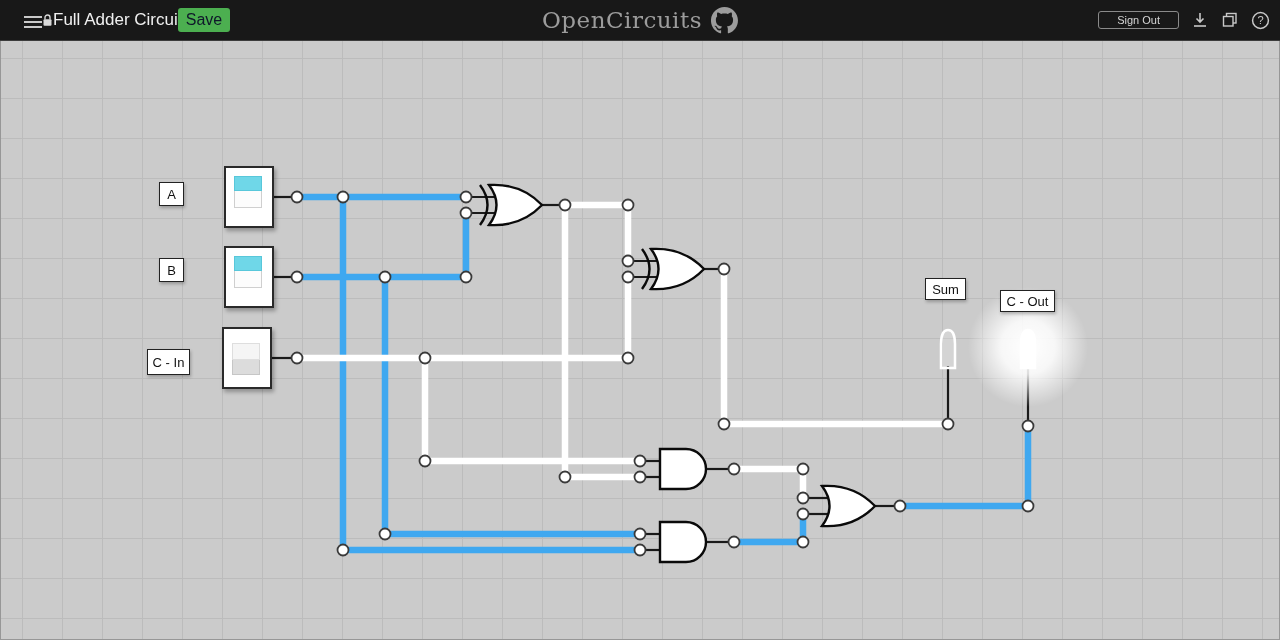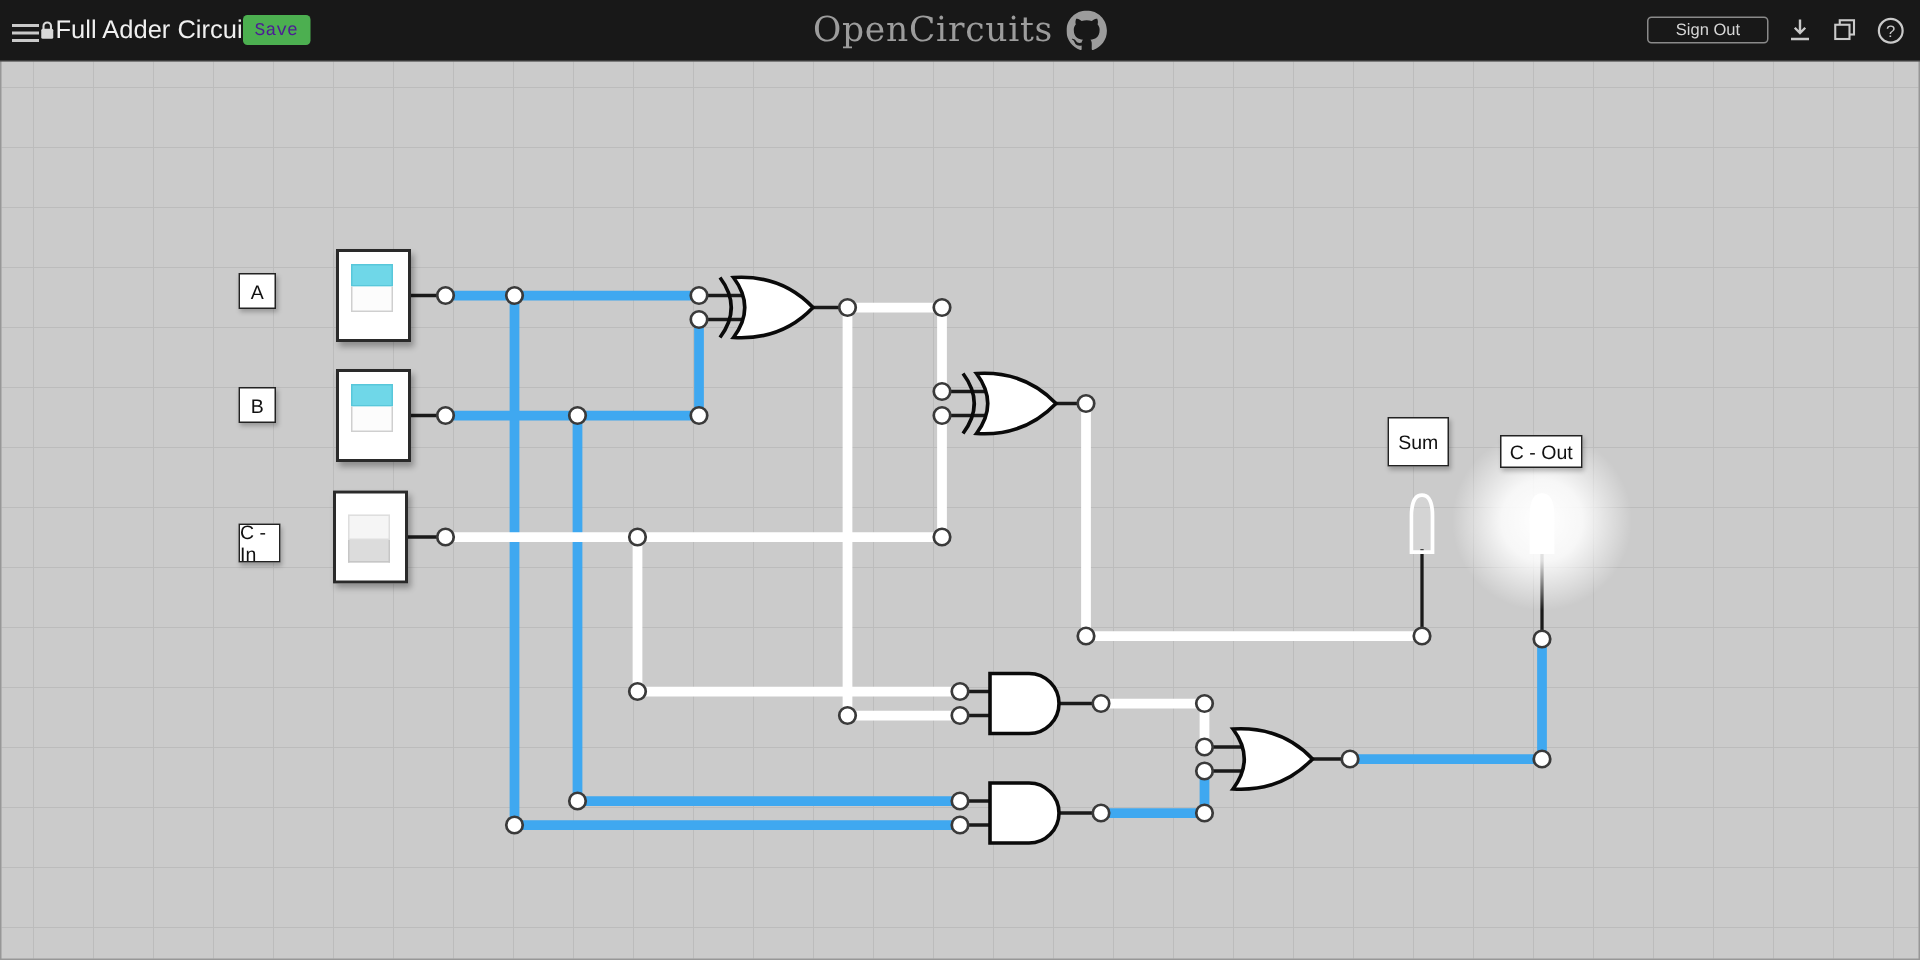--- a/index.html
+++ b/index.html
@@ -2,26 +2,26 @@
 <html><head>
 <meta charset="utf-8">
 <style>
   html,body{margin:0;padding:0;width:1280px;height:640px;overflow:hidden;
     font-family:"Liberation Sans",sans-serif;background:#cbcbcb;position:relative;}
 
   
   header{position:absolute;top:0;left:0;width:1280px;height:40px;background:#181818;
     z-index:10;display:flex;align-items:center;justify-content:space-between;
     box-shadow:0 1px 0 rgba(0,0,0,.6);}
-  .h-left{display:flex;align-items:center;padding-left:8px;}
+  .h-left{display:flex;align-items:center;padding-left:24px;}
   .hamburger{width:18px;height:14px;cursor:pointer;display:inline-block;}
   .hamburger i{display:block;height:2px;background:#c9c9c9;margin:3px 0;width:18px;}
   .title{color:#f0f0f0;font-size:17px;white-space:nowrap;overflow:hidden;max-width:150px;}
-  .save{background:#4caf50;color:#4c1d95;border:none;border-radius:3px;font-size:12px;
-    padding:3px 8px;cursor:pointer;font-family:Liberation Mono, monospace;}
+  .save{background:#4caf50;color:#0f172a;border:none;border-radius:3px;font-size:16px;
+    padding:3px 8px;cursor:pointer;font-family:Liberation Sans, sans-serif;}
   .h-center{position:absolute;left:50%;top:0;height:40px;transform:translateX(-50%);
     display:flex;align-items:center;gap:9px;}
   .logo-text{font-family:"DejaVu Serif",serif;font-size:23px;color:#9c9c9c;letter-spacing:.5px;}
   .h-right{display:flex;align-items:center;gap:12px;padding-right:10px;}
   .signout{background:transparent;border:1px solid #8a8a8a;color:#d6d6d6;font-size:11px;
     border-radius:3px;padding:2px 18px;cursor:pointer;font-family:"Liberation Sans",sans-serif;}
   .hicon{cursor:pointer;display:block;}
 
   
   .canvas{position:absolute;top:40px;left:0;width:1280px;height:600px;box-sizing:border-box;
@@ -169,22 +169,22 @@
     <circle cx="734" cy="542" r="5.5" fill="#ffffff" stroke="#3a3a3a" stroke-width="1.8"></circle>
     <circle cx="803" cy="542" r="5.5" fill="#ffffff" stroke="#3a3a3a" stroke-width="1.8"></circle>
     <circle cx="803" cy="514" r="5.5" fill="#ffffff" stroke="#3a3a3a" stroke-width="1.8"></circle>
     <circle cx="900" cy="506" r="5.5" fill="#ffffff" stroke="#3a3a3a" stroke-width="1.8"></circle>
     <circle cx="1028" cy="506" r="5.5" fill="#ffffff" stroke="#3a3a3a" stroke-width="1.8"></circle>
     <circle cx="1028" cy="426" r="5.5" fill="#ffffff" stroke="#3a3a3a" stroke-width="1.8"></circle>
   </svg>
 
 <div class="clabel" style="left:159px;top:182px;width:25px;height:24px">A</div>
 <div class="clabel" style="left:159px;top:258px;width:25px;height:24px">B</div>
-<div class="clabel" style="left:159px;top:349px;width:28px;height:26px">C - In</div>
-<div class="clabel" style="left:925px;top:278px;width:41px;height:33px">Sum</div>
+<div class="clabel" style="left:147px;top:349px;width:43px;height:26px">C - In</div>
+<div class="clabel" style="left:925px;top:278px;width:41px;height:22px">Sum</div>
 <div class="clabel" style="left:1000px;top:290px;width:55px;height:22px">C - Out</div>
 
 <div class="switch on" style="left:224px;top:166px">
   <div class="sw-top"></div>
   <div class="sw-front"></div>
 </div>
 <div class="switch on" style="left:224px;top:246px">
   <div class="sw-top"></div>
   <div class="sw-front"></div>
 </div>

